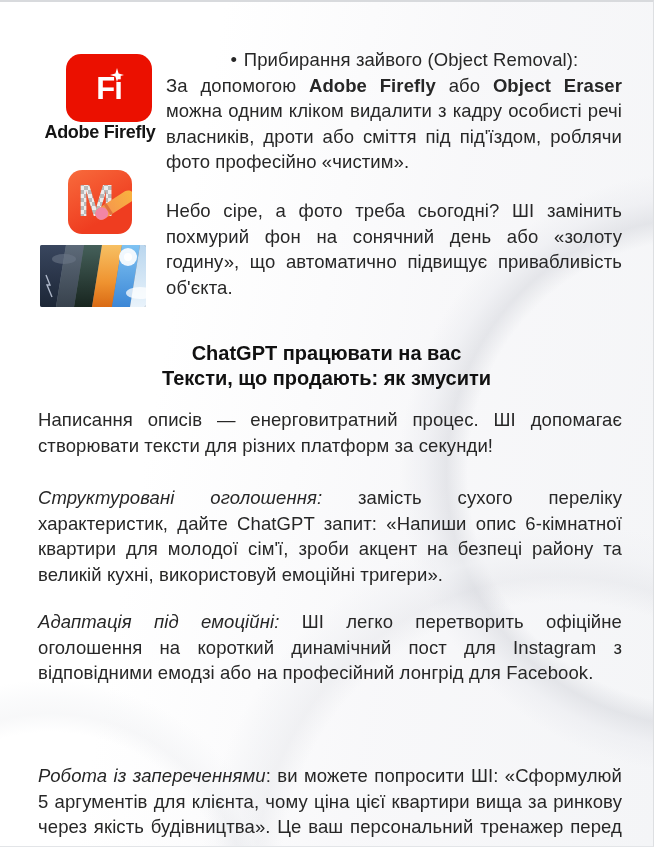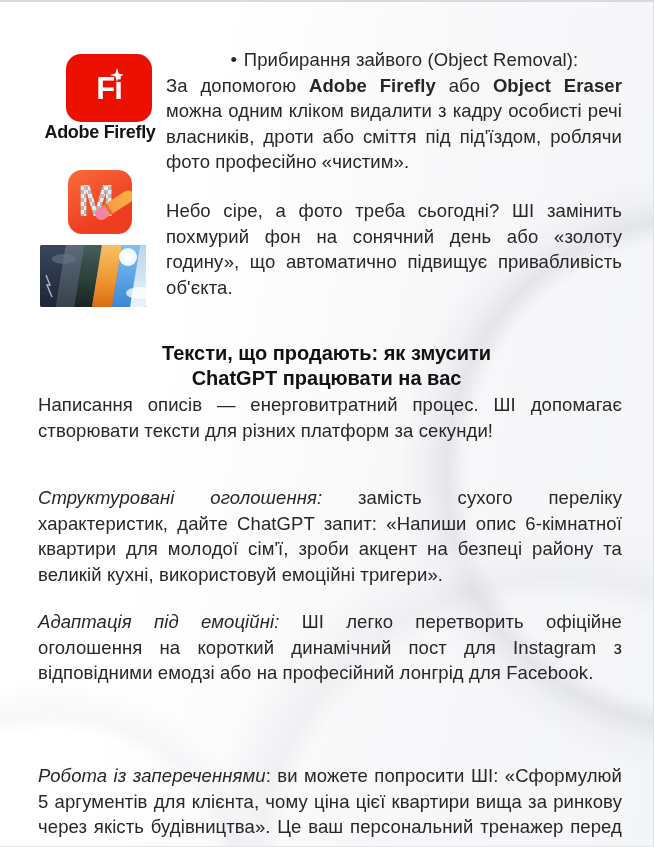--- a/index.html
+++ b/index.html
@@ -39,21 +39,21 @@
   .body-text{
     font-size:18.5px;line-height:25.5px;
     text-align:justify;letter-spacing:0.1px;color:#272727;
   }
   .bullet-line{padding-left:14px;text-align:center;}
   .bullet-dot{display:inline-block;width:20px;}
   .txt-col{position:absolute;left:166px;width:456px;}
   .block-1{top:45px;}
   .block-2{top:196px;}
   .full-par{position:absolute;left:38px;width:584px;}
-  .par-intro{top:390px;}
+  .par-intro{top:405px;}
   .par-structured{top:483px;}
   .par-social{top:607px;}
   .par-objections{top:725px;margin-top:36px;}
   .lead-italic{font-style:italic;}
   .bold{font-weight:bold;}
   .heading{
     position:absolute;left:0;right:0;top:339px;
     text-align:center;font-weight:bold;font-size:20px;line-height:25px;color:#111;
   }
   
@@ -175,22 +175,22 @@
       <div>
         <span>За допомогою </span><span class="bold">Adobe Firefly</span><span> або </span><span class="bold">Object Eraser</span><span> можна одним кліком видалити з кадру особисті речі власників, дроти або сміття під під'їздом, роблячи фото професійно «чистим».</span>
       </div>
     </div>
 
     <div class="txt-col block-2 body-text">
       <div>Небо сіре, а фото треба сьогодні? ШІ замінить похмурий фон на сонячний день або «золоту годину», що автоматично підвищує привабливість об'єкта.</div>
     </div>
 
     <div class="heading">
+      <div>ChatGPT працювати на вас</div>
       <div>Тексти, що продають: як змусити</div>
-      <div>ChatGPT працювати на вас</div>
     </div>
 
     <div class="full-par par-intro body-text">Написання описів — енерговитратний процес. ШІ допомагає створювати тексти для різних платформ за секунди!</div>
 
     <div class="full-par par-structured body-text">
       <span class="lead-italic">Структуровані оголошення:</span><span> замість сухого переліку характеристик, дайте ChatGPT запит: «Напиши опис 6-кімнатної квартири для молодої сім'ї, зроби акцент на безпеці району та великій кухні, використовуй емоційні тригери».</span>
     </div>
 
     <div class="full-par par-social body-text">
       <span class="lead-italic">Адаптація під емоційні:</span><span> ШІ легко перетворить офіційне оголошення на короткий динамічний пост для Instagram з відповідними емодзі або на професійний лонгрід для Facebook.</span>

